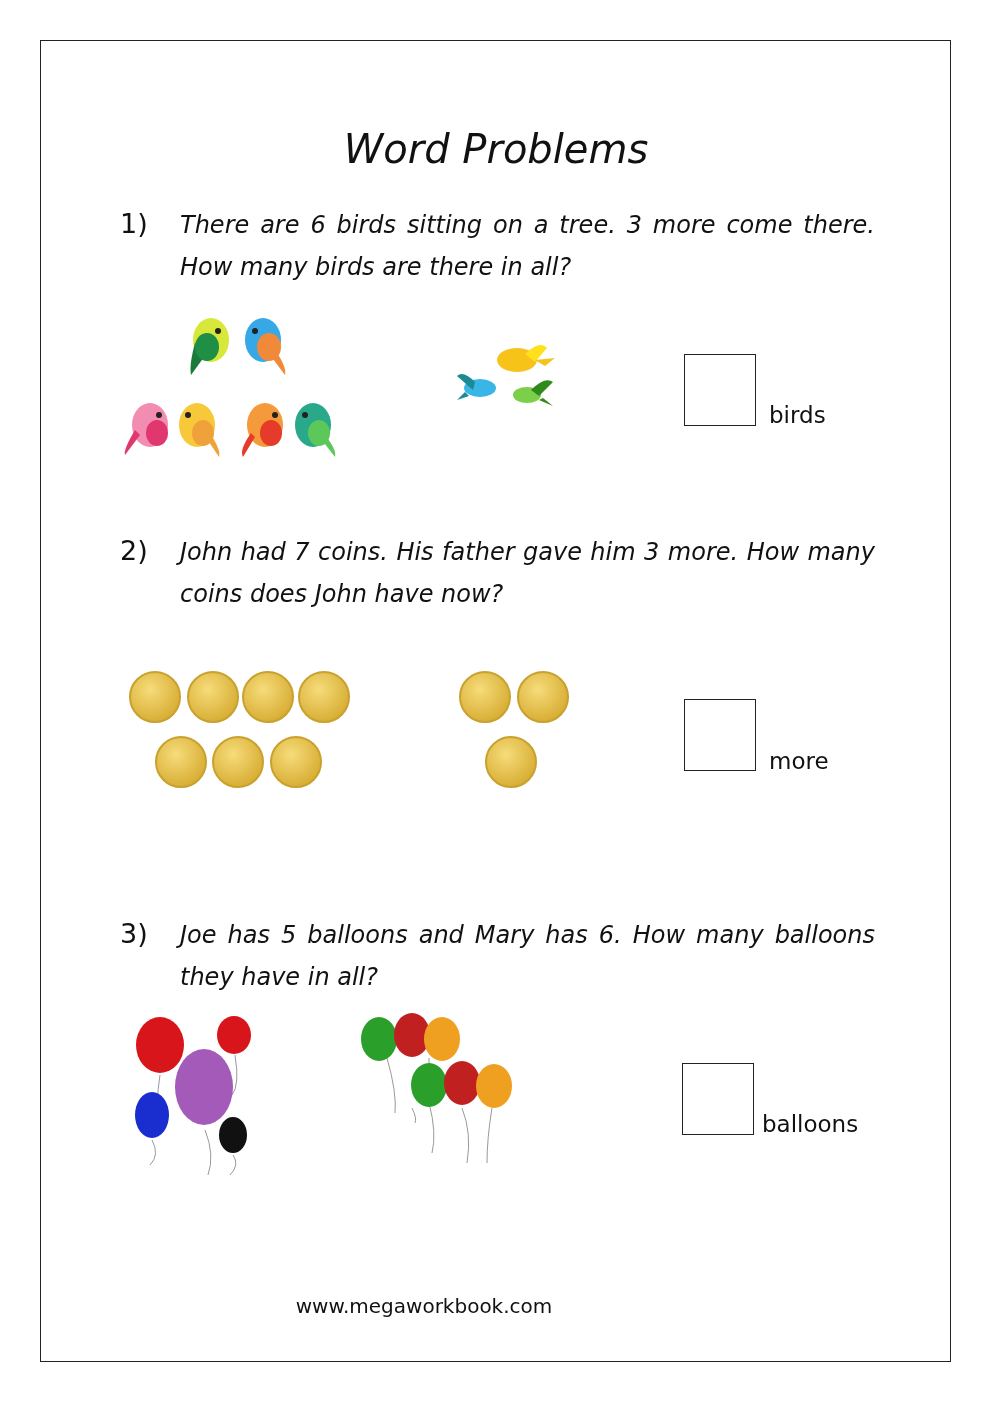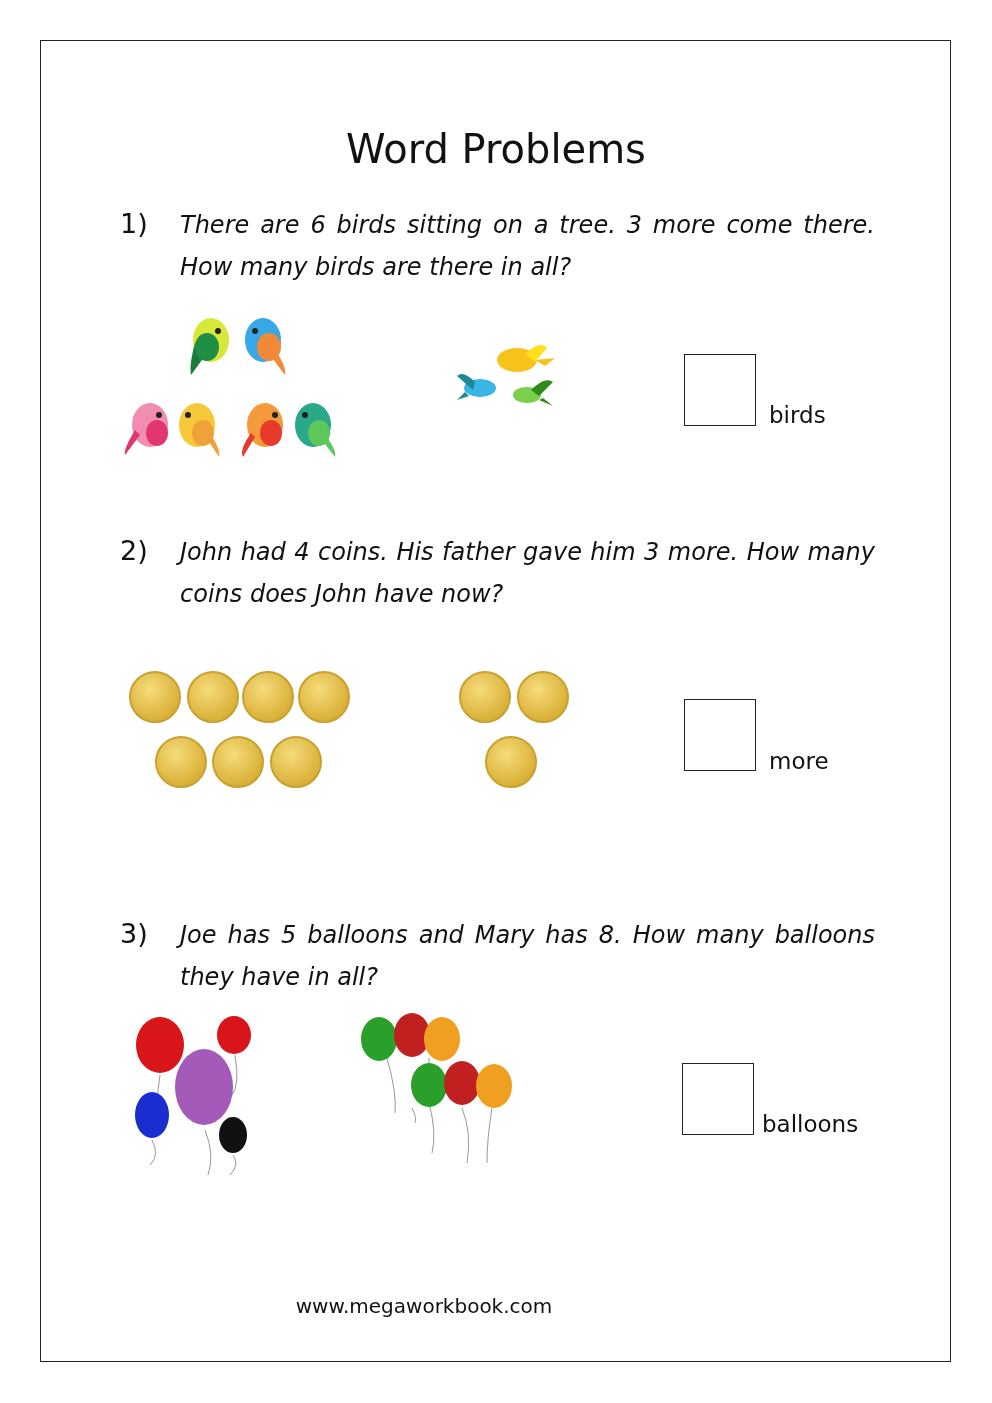--- a/index.html
+++ b/index.html
@@ -1,21 +1,21 @@
 <!DOCTYPE html>
 <html><head>
 <meta charset="utf-8">
 <style>
   html, body { margin: 0; padding: 0; background: #ffffff; }
   body { width: 992px; height: 1403px; position: relative; overflow: hidden;
          font-family: "DejaVu Sans", "Liberation Sans", sans-serif; color: #111; }
   .frame { position: absolute; left: 40px; top: 40px; width: 911px; height: 1322px;
            border: 1.5px solid #222; box-sizing: border-box; }
   .title { position: absolute; left: 0; width: 992px; top: 126px; text-align: center;
-           font-size: 40px; color: #111; }
+           font-size: 40px; color: #111; font-style: italic; }
   .num { position: absolute; left: 120px; font-size: 27px; }
   .q { position: absolute; left: 180px; width: 695px; font-size: 24px; line-height: 42px;
        text-align: justify; font-style: italic; }
   .ansbox { position: absolute; width: 72px; height: 72px; border: 1.5px solid #222; box-sizing: border-box; }
   .unit { position: absolute; font-size: 23px; margin-top: 12px; }
   .footer { position: absolute; left: 0; width: 848px; top: 1294px; text-align: center; font-size: 20px; }
   svg { position: absolute; }
 </style>
 </head>
 <body>
@@ -65,21 +65,21 @@
     <path d="M10 52 L2 60 L14 56Z" fill="#1a8a94"></path>
   <ellipse cx="72" cy="55" rx="14" ry="8" fill="#7ccf4a"></ellipse>
     <path d="M76 50 Q90 36 98 42 L84 56Z" fill="#2e8a1a"></path>
     <path d="M84 60 L98 66 L88 58Z" fill="#2e8a1a"></path>
 </svg>
 
 <div class="ansbox" style="left:684px;top:354px"></div>
 <div class="unit" style="left:769px;top:390px">birds</div>
 
 <div class="num" style="top:535px">2)</div>
-<div class="q" style="top:531px">John had 4 coins. His father gave him 3 more. How many coins does John have now?</div>
+<div class="q" style="top:531px">John had 7 coins. His father gave him 3 more. How many coins does John have now?</div>
 
 <svg style="left:128px;top:670px" width="225" height="120" viewBox="0 0 225 120">
   <defs>
       <radialGradient id="cg" cx="40%" cy="35%" r="65%">
         <stop offset="0" stop-color="#f6dc7a"></stop>
         <stop offset="1" stop-color="#d8ae35"></stop>
       </radialGradient>
     </defs>
   <g fill="url(#cg)" stroke="#c9a12e" stroke-width="2">
     <circle cx="27" cy="27" r="25"></circle>
@@ -97,21 +97,21 @@
     <circle cx="27" cy="27" r="25"></circle>
       <circle cx="85" cy="27" r="25"></circle>
       <circle cx="53" cy="92" r="25"></circle>
   </g>
 </svg>
 
 <div class="ansbox" style="left:684px;top:699px"></div>
 <div class="unit" style="left:769px;top:736px">more</div>
 
 <div class="num" style="top:918px">3)</div>
-<div class="q" style="top:914px">Joe has 5 balloons and Mary has 8. How many balloons they have in all?</div>
+<div class="q" style="top:914px">Joe has 5 balloons and Mary has 6. How many balloons they have in all?</div>
 
 <svg style="left:130px;top:1015px" width="130" height="165" viewBox="0 0 130 165">
   <g fill="none" stroke="#999" stroke-width="1">
       <path d="M30 60 Q25 90 30 110"></path>
       <path d="M105 40 Q110 70 102 80"></path>
       <path d="M22 125 Q30 140 20 150"></path>
       <path d="M75 115 Q85 140 78 160"></path>
       <path d="M103 140 Q110 150 100 160"></path>
     </g>
   <ellipse cx="30" cy="30" rx="24" ry="28" fill="#d8151a"></ellipse>

